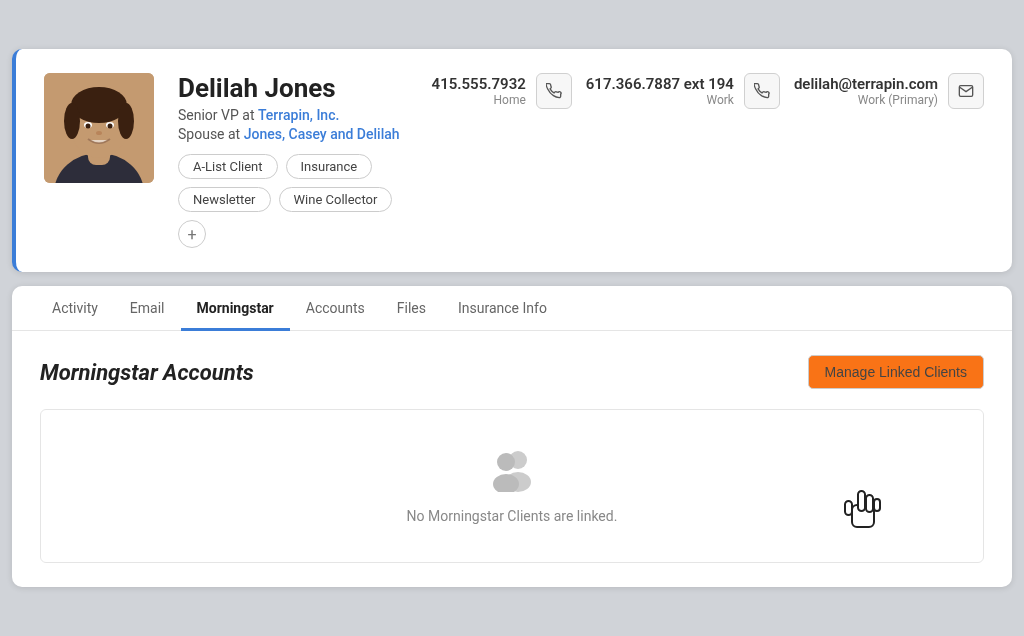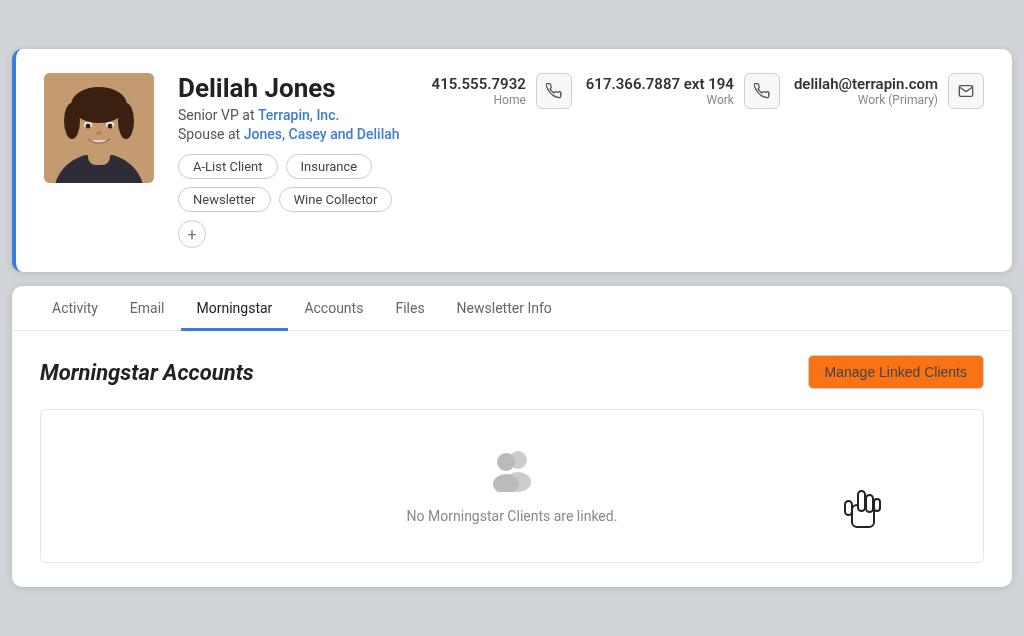--- a/index.html
+++ b/index.html
@@ -149,21 +149,21 @@
       padding: 14px 16px 12px;
       font-size: 14px;
       color: #666;
       cursor: pointer;
       border-bottom: 3px solid transparent;
       margin-bottom: -1px;
       white-space: nowrap;
     }
     .tab-item.active {
       color: #222;
-      font-weight: 400;
+      font-weight: 700;
       border-bottom: 3px solid #3b7dd8;
     }
     .tab-content {
       padding: 24px 28px;
       min-height: 220px;
     }
     .tab-content-header {
       display: flex;
       align-items: center;
       justify-content: space-between;
@@ -300,21 +300,21 @@
     </div>
   </div>
 
   <div class="tabs-section">
     <div class="tabs-bar">
       <div class="tab-item">Activity</div>
       <div class="tab-item">Email</div>
       <div class="tab-item active">Morningstar</div>
       <div class="tab-item">Accounts</div>
       <div class="tab-item">Files</div>
-      <div class="tab-item">Newsletter Info</div>
+      <div class="tab-item">Insurance Info</div>
     </div>
 
     <div class="tab-content">
       <div class="tab-content-header">
         <div class="tab-content-title">Morningstar Accounts</div>
         <button class="manage-btn">Manage Linked Clients</button>
       </div>
 
       <div class="empty-state">
         <div class="empty-icon">

